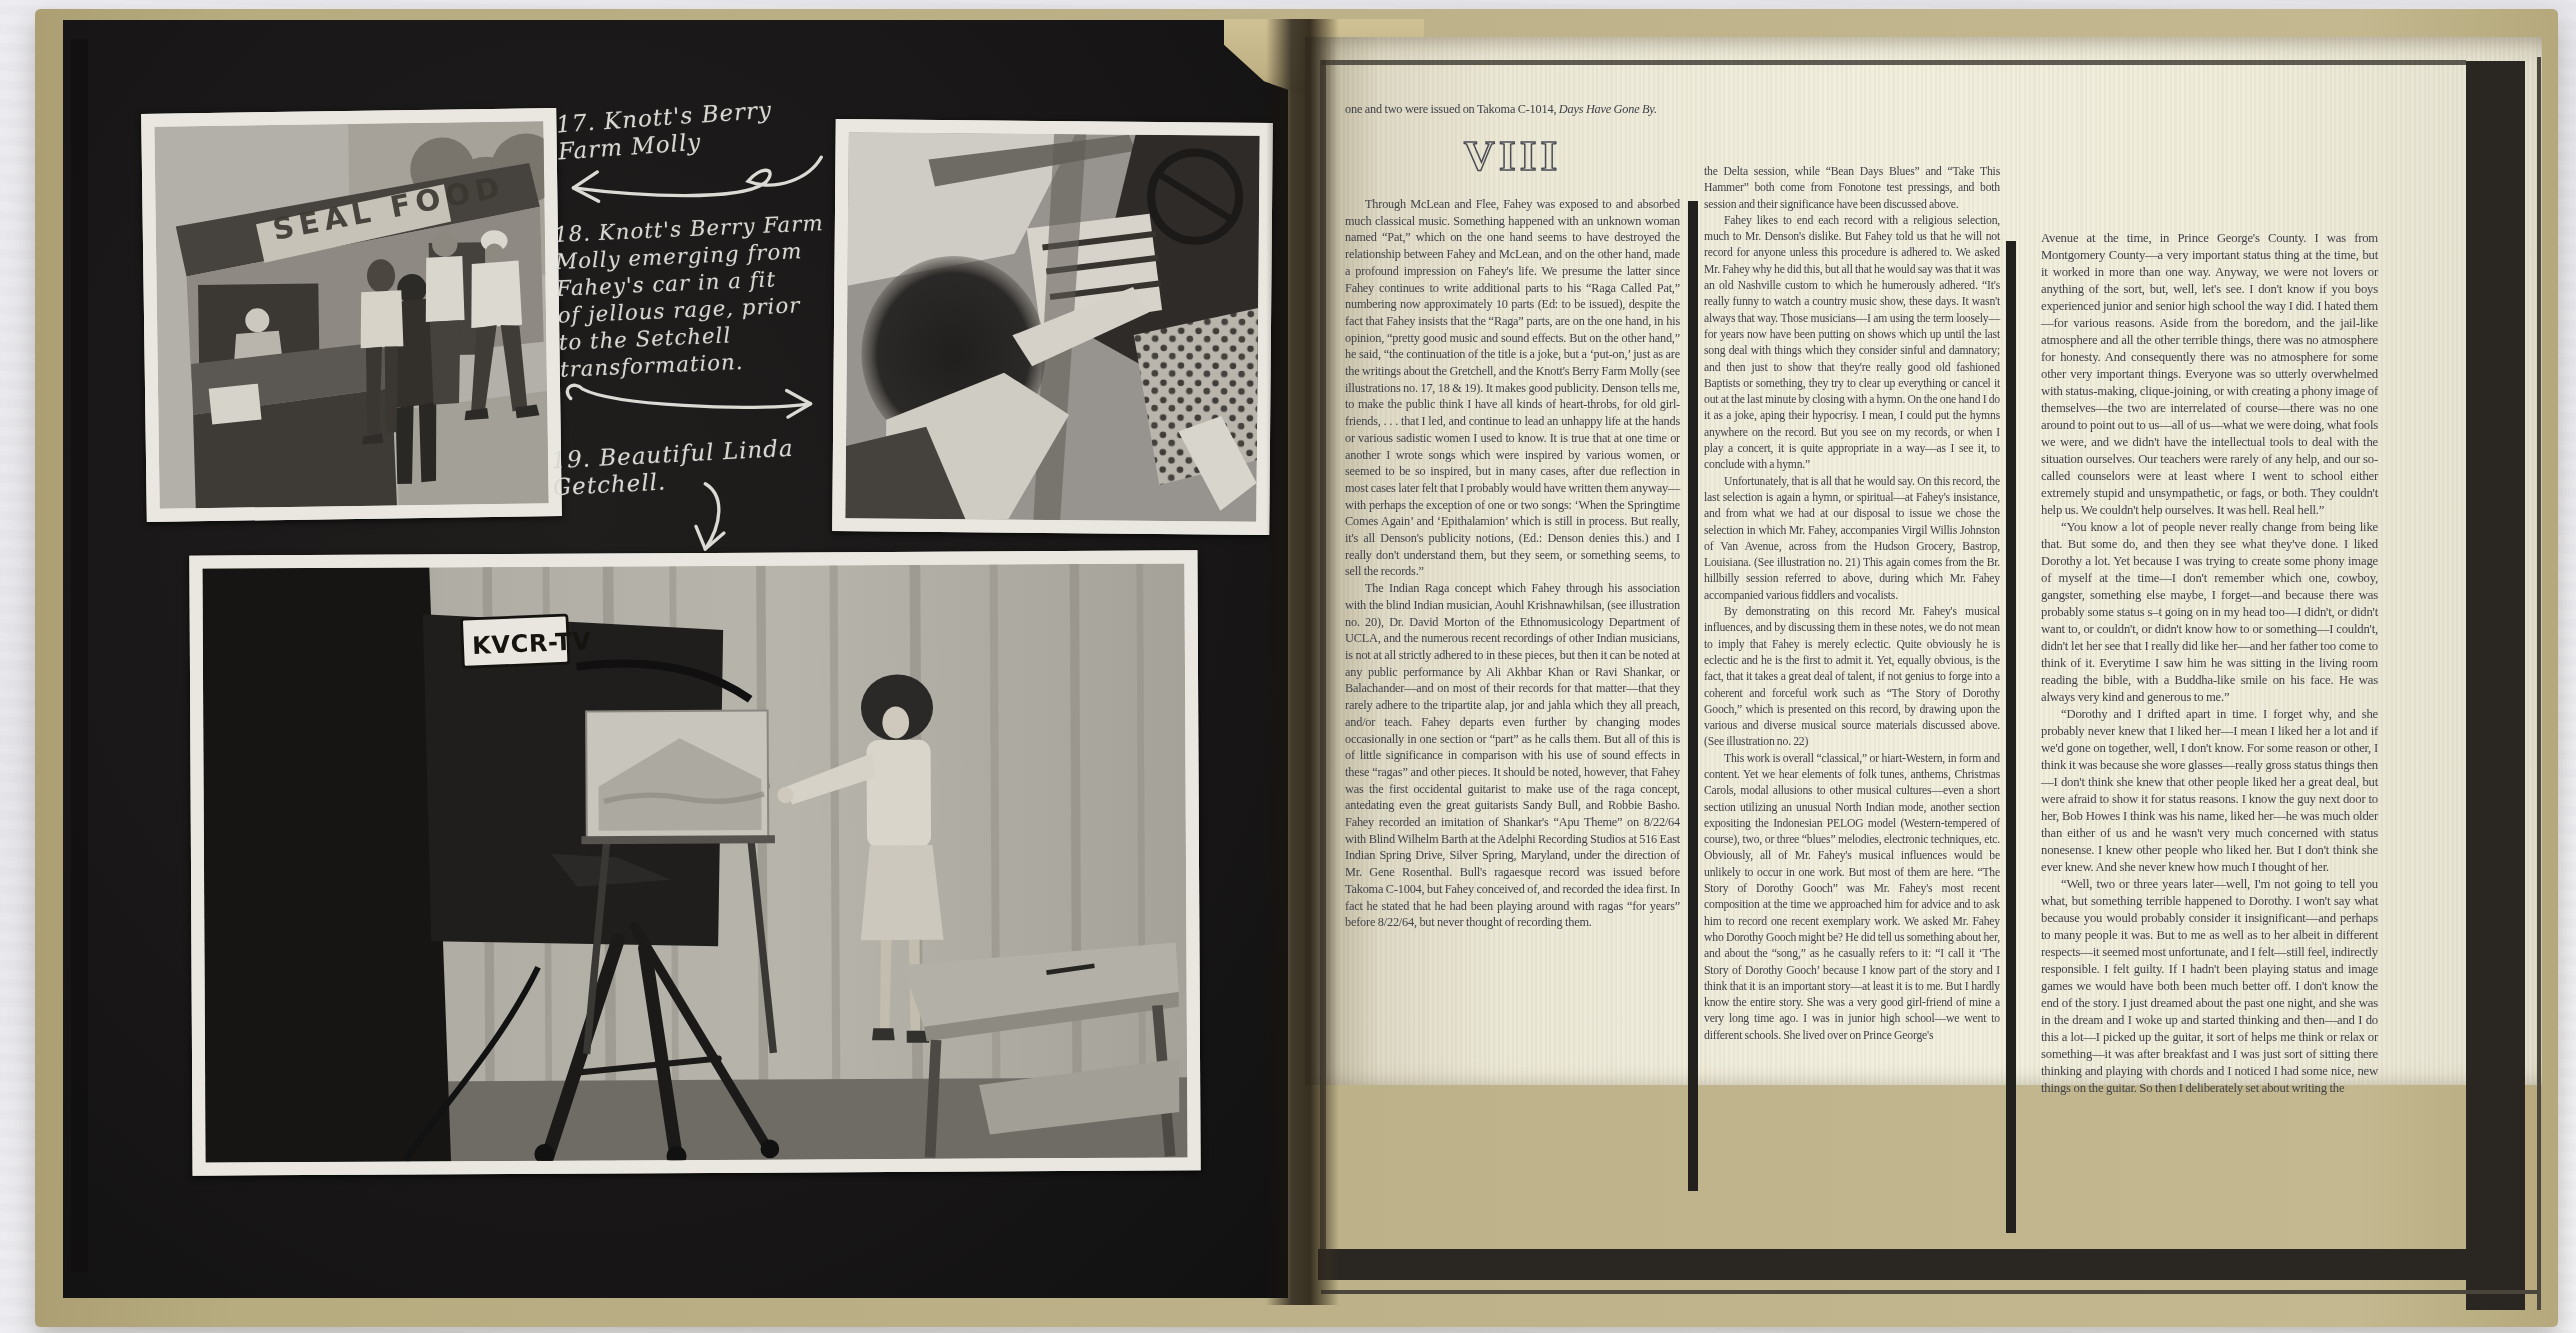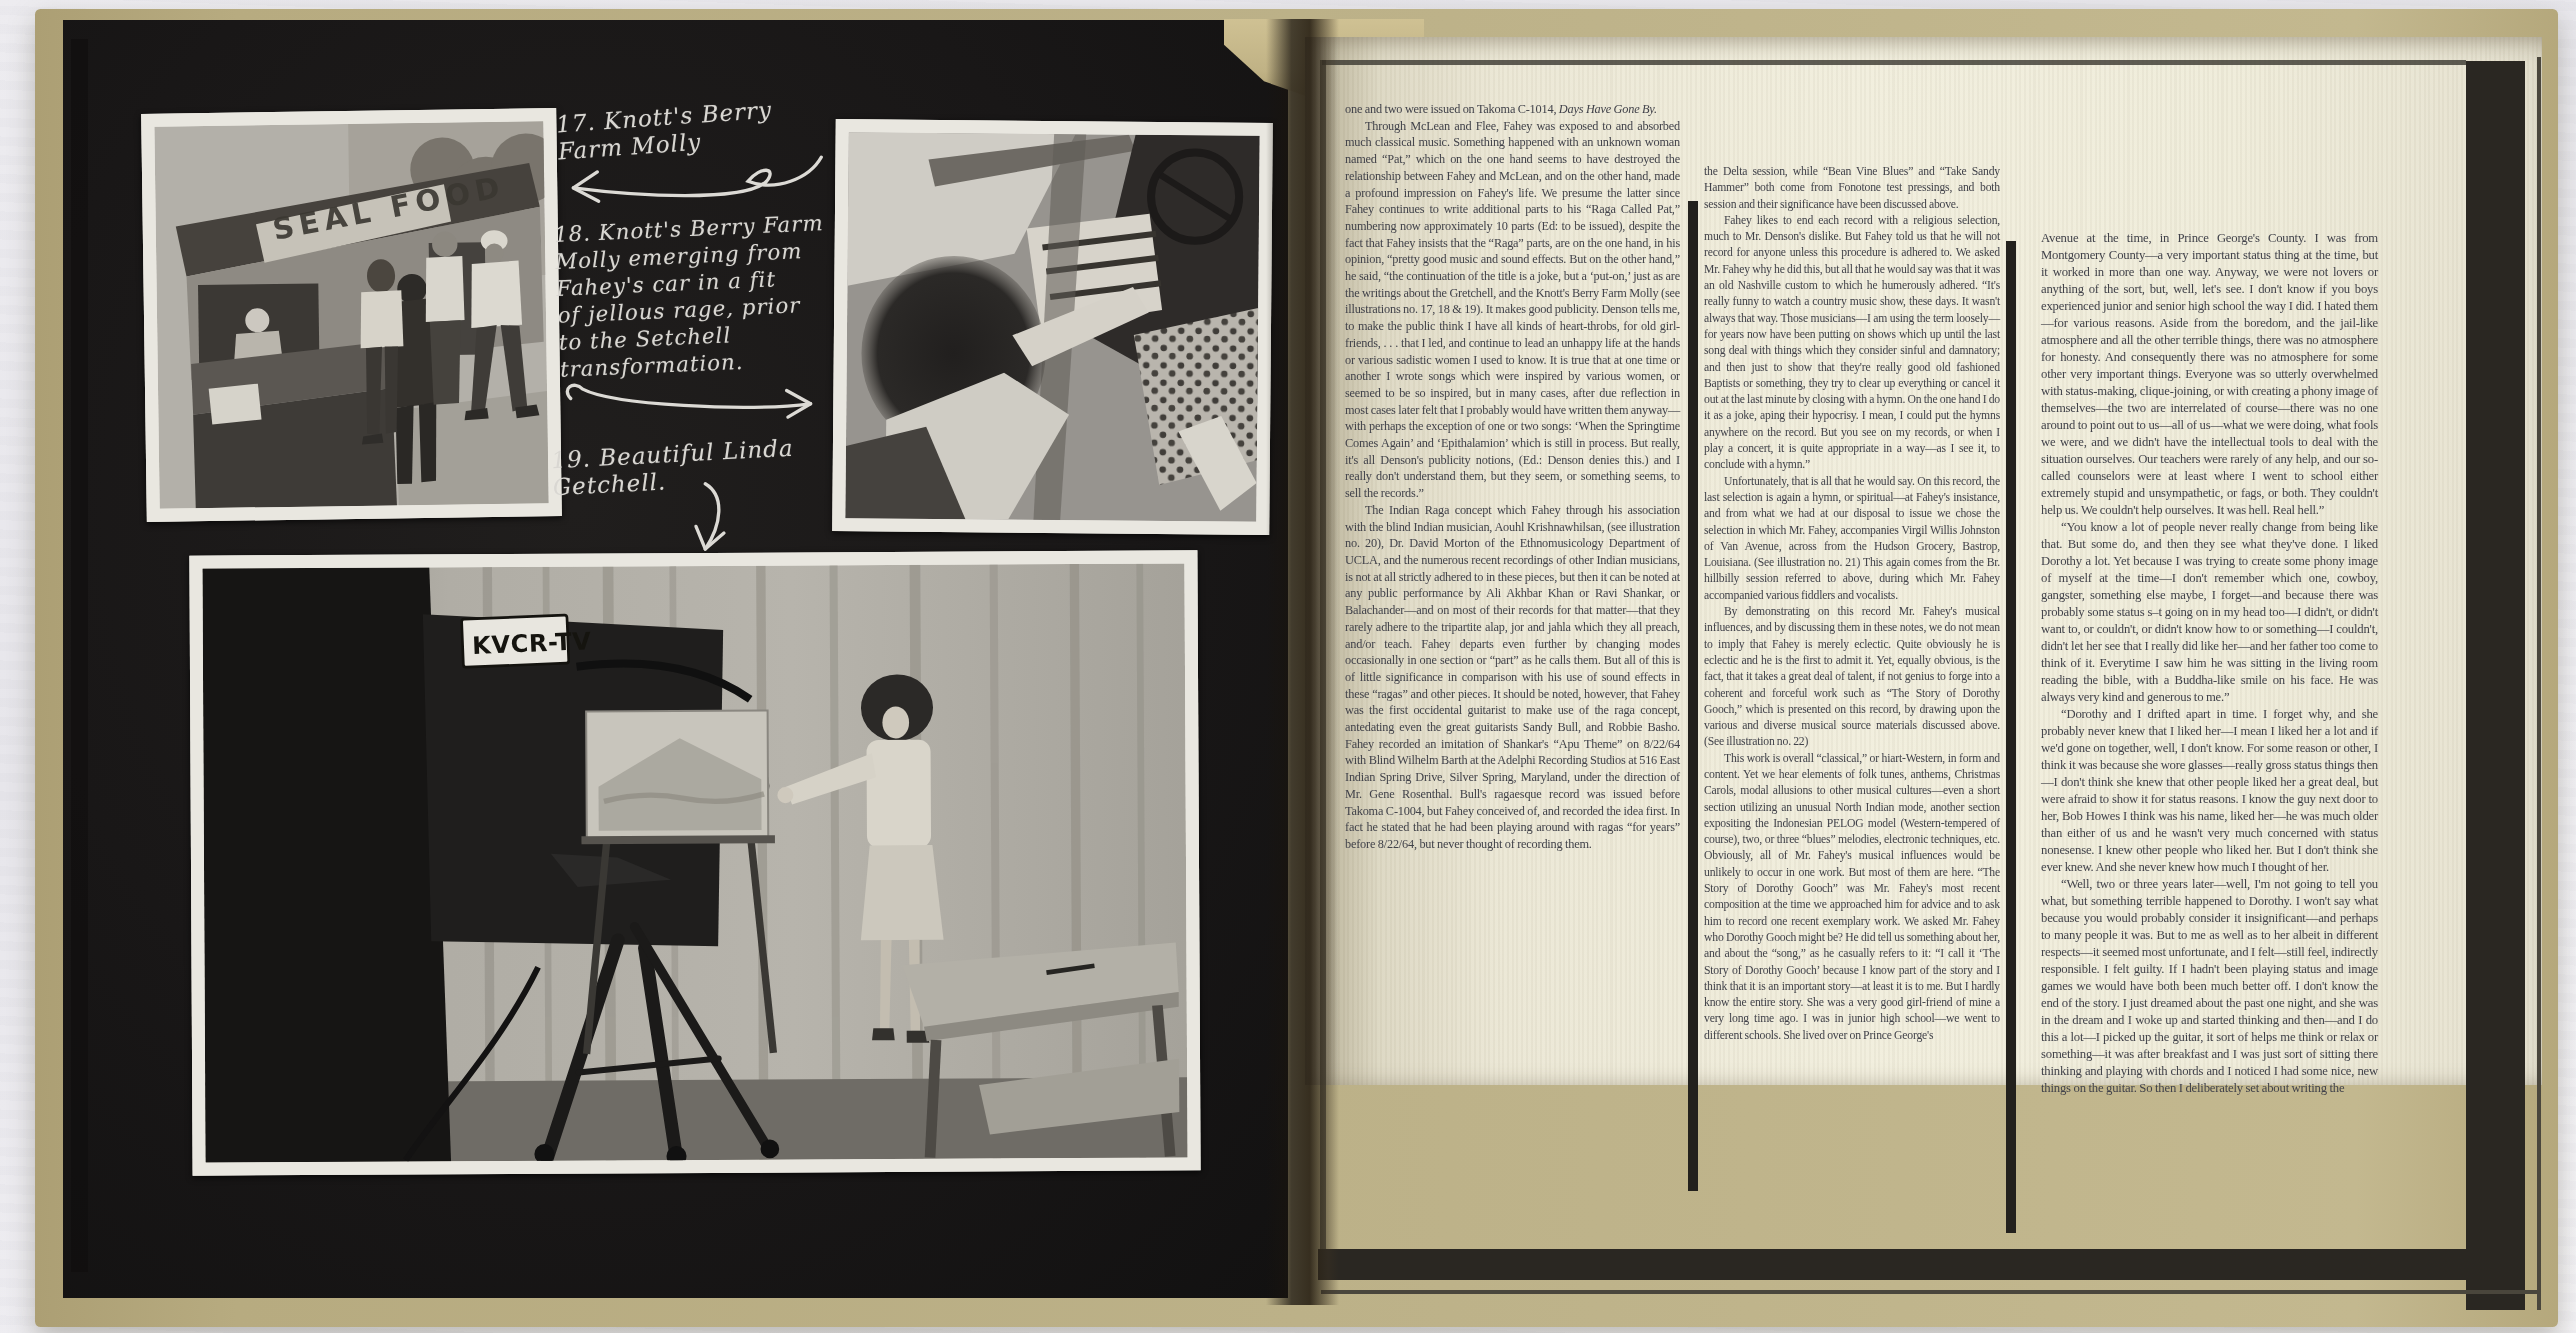--- a/index.html
+++ b/index.html
@@ -275,27 +275,28 @@
     <div class="frame-left"></div>
     <div class="frame-right"></div>
     <div class="frame-bottom"></div>
     <div class="edge-line-r"></div>
     <div class="edge-line-b"></div>
     <div class="divider div1"></div>
     <div class="divider div2"></div>
 
     <div class="col col1">
       <p class="intro"><span>one and two were issued on Takoma C-1014, </span><em>Days Have Gone By.</em></p>
+      <p class="roman">VIII</p>
       <div>
           <p class="para ind">Through McLean and Flee, Fahey was exposed to and absorbed much classical music.  Something happened with an unknown woman named “Pat,” which on the one hand seems to have destroyed the relationship between Fahey and McLean, and on the other hand, made a profound impression on Fahey's life. We presume the latter since Fahey continues to write additional parts to his “Raga Called Pat,” numbering now approximately 10 parts (Ed: to be issued), despite the fact that Fahey insists that the “Raga” parts, are on the one hand, in his opinion, “pretty good music and sound effects. But on the other hand,” he said, “the continuation of the title is a joke, but a ‘put-on,’ just as are the writings about the Gretchell, and the Knott's Berry Farm Molly (see illustrations no. 17, 18 &amp; 19). It makes good publicity. Denson tells me, to make the public think I have all kinds of heart-throbs, for old girl-friends, . . . that I led, and continue to lead an unhappy life at the hands or various sadistic women I used to know. It is true that at one time or another I wrote songs which were inspired by various women, or seemed to be so inspired, but in many cases, after due reflection in most cases later felt that I probably would have written them anyway—with perhaps the exception of one or two songs: ‘When the Springtime Comes Again’ and ‘Epithalamion’ which is still in process.  But really, it's all Denson's publicity notions, (Ed.: Denson denies this.) and I really don't understand them, but they seem, or something seems, to sell the records.”</p>
           <p class="para ind">The Indian Raga concept which Fahey through his association with the blind Indian musician, Aouhl Krishnawhilsan, (see illustration no. 20), Dr. David Morton of the Ethnomusicology Department of UCLA, and the numerous recent recordings of other Indian musicians, is not at all strictly adhered to in these pieces, but then it can be noted at any public performance by Ali Akhbar Khan or Ravi Shankar, or Balachander—and on most of their records for that matter—that they rarely adhere to the tripartite alap, jor and jahla which they all preach, and/or teach. Fahey departs even further by changing modes occasionally in one section or “part” as he calls them. But all of this is of little significance in comparison with his use of sound effects in these “ragas” and other pieces. It should be noted, however, that Fahey was the first occidental guitarist to make use of the raga concept, antedating even the great guitarists Sandy Bull, and Robbie Basho. Fahey recorded an imitation of Shankar's “Apu Theme” on 8/22/64 with Blind Wilhelm Barth at the Adelphi Recording Studios at 516 East Indian Spring Drive, Silver Spring, Maryland, under the direction of Mr. Gene Rosenthal. Bull's ragaesque record was issued before Takoma C-1004, but Fahey conceived of, and recorded the idea first. In fact he stated that he had been playing around with ragas “for years” before 8/22/64, but never thought of recording them.</p>
         </div>
     </div>
     <div class="col col2">
-        <p class="para">the Delta session, while “Bean Vine Blues” and “Take Sandy Hammer” both come from Fonotone test pressings, and both session and their significance have been discussed above.</p>
+        <p class="para">the Delta session, while “Bean Days Blues” and “Take This Hammer” both come from Fonotone test pressings, and both session and their significance have been discussed above.</p>
         <p class="para ind">Fahey likes to end each record with a religious selection, much to Mr. Denson's dislike. But Fahey told us that he will not record for anyone unless this procedure is adhered to. We asked Mr. Fahey why he did this, but all that he would say was that it was an old Nashville custom to which he humerously adhered. “It's really funny to watch a country music show, these days. It wasn't always that way. Those musicians—I am using the term loosely—for years now have been putting on shows which up until the last song deal with things which they consider sinful and damnatory; and then just to show that they're really good old fashioned Baptists or something, they try to clear up everything or cancel it out at the last minute by closing with a hymn. On the one hand I do it as a joke, aping their hypocrisy. I mean, I could put the hymns anywhere on the record. But you see on my records, or when I play a concert, it is quite appropriate in a way—as I see it, to conclude with a hymn.”</p>
         <p class="para ind">Unfortunately, that is all that he would say. On this record, the last selection is again a hymn, or spiritual—at Fahey's insistance, and from what we had at our disposal to issue we chose the selection in which Mr. Fahey, accompanies Virgil Willis Johnston of Van Avenue, across from the Hudson Grocery, Bastrop, Louisiana. (See illustration no. 21) This again comes from the Br. hillbilly session referred to above, during which Mr. Fahey accompanied various fiddlers and vocalists.</p>
         <p class="para ind">By demonstrating on this record Mr. Fahey's musical influences, and by discussing them in these notes, we do not mean to imply that Fahey is merely eclectic. Quite obviously he is eclectic and he is the first to admit it. Yet, equally obvious, is the fact, that it takes a great deal of talent, if not genius to forge into a coherent and forceful work such as “The Story of Dorothy Gooch,” which is presented on this record, by drawing upon the various and diverse musical source materials discussed above. (See illustration no. 22)</p>
         <p class="para ind">This work is overall “classical,” or hiart-Western, in form and content. Yet we hear elements of folk tunes, anthems, Christmas Carols, modal allusions to other musical cultures—even a short section utilizing an unusual North Indian mode, another section expositing the Indonesian PELOG model (Western-tempered of course), two, or three “blues” melodies, electronic techniques, etc. Obviously, all of Mr. Fahey's musical influences would be unlikely to occur in one work. But most of them are here. “The Story of Dorothy Gooch” was Mr. Fahey's most recent composition at the time we approached him for advice and to ask him to record one recent exemplary work. We asked Mr. Fahey who Dorothy Gooch might be? He did tell us something about her, and about the “song,” as he casually refers to it: “I call it ‘The Story of Dorothy Gooch’ because I know part of the story and I think that it is an important story—at least it is to me. But I hardly know the entire story. She was a very good girl-friend of mine a very long time ago. I was in junior high school—we went to different schools. She lived over on Prince George's</p>
       </div>
     <div class="col col3">
         <p class="para">Avenue at the time, in Prince George's County. I was from Montgomery County—a very important status thing at the time, but it worked in more than one way. Anyway, we were not lovers or anything of the sort, but, well, let's see. I don't know if you boys experienced junior and senior high school the way I did. I hated them—for various reasons. Aside from the boredom, and the jail-like atmosphere and all the other terrible things, there was no atmosphere for honesty. And consequently there was no atmosphere for some other very important things. Everyone was so utterly overwhelmed with status-making, clique-joining, or with creating a phony image of themselves—the two are interrelated of course—there was no one around to point out to us—all of us—what we were doing, what fools we were, and we didn't have the intellectual tools to deal with the situation ourselves. Our teachers were rarely of any help, and our so-called counselors were at least where I went to school either extremely stupid and unsympathetic, or fags, or both. They couldn't help us. We couldn't help ourselves. It was hell. Real hell.”</p>
         <p class="para ind">“You know a lot of people never really change from being like that. But some do, and then they see what they've done. I liked Dorothy a lot. Yet because I was trying to create some phony image of myself at the time—I don't remember which one, cowboy, gangster, something else maybe, I forget—and because there was probably some status s–t going on in my head too—I didn't, or didn't want to, or couldn't, or didn't know how to or something—I couldn't, didn't let her see that I really did like her—and her father too come to think of it. Everytime I saw him he was sitting in the living room reading the bible, with a Buddha-like smile on his face. He was always very kind and generous to me.”</p>
         <p class="para ind">“Dorothy and I drifted apart in time. I forget why, and she probably never knew that I liked her—I mean I liked her a lot and if we'd gone on together, well, I don't know. For some reason or other, I think it was because she wore glasses—really gross status things then—I don't think she knew that other people liked her a great deal, but were afraid to show it for status reasons. I know the guy next door to her, Bob Howes I think was his name, liked her—he was much older than either of us and he wasn't very much concerned with status nonesense. I knew other people who liked her. But I don't think she ever knew. And she never knew how much I thought of her.</p>
         <p class="para ind">“Well, two or three years later—well, I'm not going to tell you what, but something terrible happened to Dorothy. I won't say what because you would probably consider it insignificant—and perhaps to many people it was. But to me as well as to her albeit in different respects—it seemed most unfortunate, and I felt—still feel, indirectly responsible. I felt guilty. If I hadn't been playing status and image games we would have both been much better off. I don't know the end of the story. I just dreamed about the past one night, and she was in the dream and I woke up and started thinking and then—and I do this a lot—I picked up the guitar, it sort of helps me think or relax or something—it was after breakfast and I was just sort of sitting there thinking and playing with chords and I noticed I had some nice, new things on the guitar. So then I deliberately set about writing the</p>

